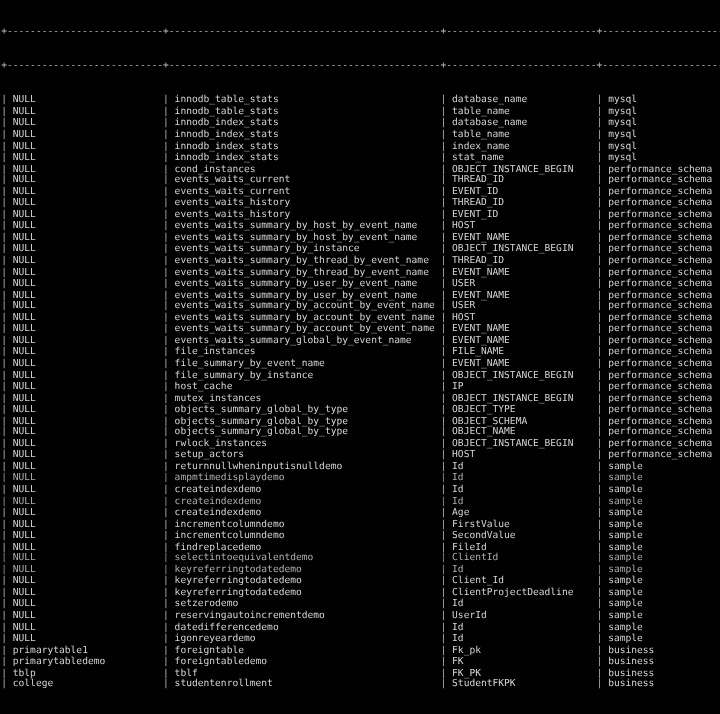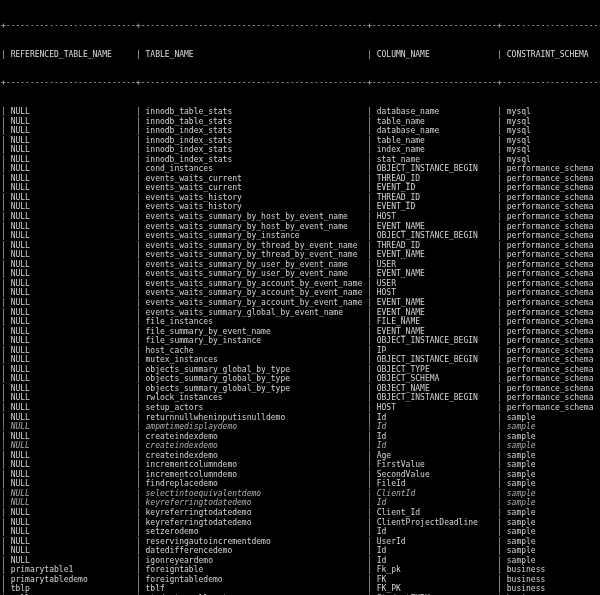--- a/index.html
+++ b/index.html
@@ -30,26 +30,24 @@
   .rule {
     color: #b8b8b8;
   }
   .pipe {
     color: #b8b8b8;
   }
   .hdr { color: #dedede; }
   .blurry {
     filter: blur(0.35px);
     opacity: 0.82;
-    font-style: italic;
   }
 </style>
 </head>
 <body>
 
 <div id="terminal">
   <div class="line rule" id="border-top">+---------------------------+-----------------------------------------------+--------------------------+---------------------+</div>
-  <div class="line" id="header-row"><span class="pipe">|</span><span class="hdr"> REFERENCED_TABLE_NAME     </span><span class="pipe">|</span><span class="hdr"> TABLE_NAME                                    </span><span class="pipe">|</span><span class="hdr"> COLUMN_NAME              </span><span class="pipe">|</span><span class="hdr"> CONSTRAINT_SCHEMA   </span></div>
   <div class="line rule" id="border-mid">+---------------------------+-----------------------------------------------+--------------------------+---------------------+</div>
   <div id="rows-container"><div class="line"><span class="pipe">|</span><span> NULL                      </span><span class="pipe">|</span><span> innodb_table_stats                            </span><span class="pipe">|</span><span> database_name            </span><span class="pipe">|</span><span> mysql               </span></div><div class="line"><span class="pipe">|</span><span> NULL                      </span><span class="pipe">|</span><span> innodb_table_stats                            </span><span class="pipe">|</span><span> table_name               </span><span class="pipe">|</span><span> mysql               </span></div><div class="line"><span class="pipe">|</span><span> NULL                      </span><span class="pipe">|</span><span> innodb_index_stats                            </span><span class="pipe">|</span><span> database_name            </span><span class="pipe">|</span><span> mysql               </span></div><div class="line"><span class="pipe">|</span><span> NULL                      </span><span class="pipe">|</span><span> innodb_index_stats                            </span><span class="pipe">|</span><span> table_name               </span><span class="pipe">|</span><span> mysql               </span></div><div class="line"><span class="pipe">|</span><span> NULL                      </span><span class="pipe">|</span><span> innodb_index_stats                            </span><span class="pipe">|</span><span> index_name               </span><span class="pipe">|</span><span> mysql               </span></div><div class="line"><span class="pipe">|</span><span> NULL                      </span><span class="pipe">|</span><span> innodb_index_stats                            </span><span class="pipe">|</span><span> stat_name                </span><span class="pipe">|</span><span> mysql               </span></div><div class="line"><span class="pipe">|</span><span> NULL                      </span><span class="pipe">|</span><span> cond_instances                                </span><span class="pipe">|</span><span> OBJECT_INSTANCE_BEGIN    </span><span class="pipe">|</span><span> performance_schema  </span></div><div class="line"><span class="pipe">|</span><span> NULL                      </span><span class="pipe">|</span><span> events_waits_current                          </span><span class="pipe">|</span><span> THREAD_ID                </span><span class="pipe">|</span><span> performance_schema  </span></div><div class="line"><span class="pipe">|</span><span> NULL                      </span><span class="pipe">|</span><span> events_waits_current                          </span><span class="pipe">|</span><span> EVENT_ID                 </span><span class="pipe">|</span><span> performance_schema  </span></div><div class="line"><span class="pipe">|</span><span> NULL                      </span><span class="pipe">|</span><span> events_waits_history                          </span><span class="pipe">|</span><span> THREAD_ID                </span><span class="pipe">|</span><span> performance_schema  </span></div><div class="line"><span class="pipe">|</span><span> NULL                      </span><span class="pipe">|</span><span> events_waits_history                          </span><span class="pipe">|</span><span> EVENT_ID                 </span><span class="pipe">|</span><span> performance_schema  </span></div><div class="line"><span class="pipe">|</span><span> NULL                      </span><span class="pipe">|</span><span> events_waits_summary_by_host_by_event_name    </span><span class="pipe">|</span><span> HOST                     </span><span class="pipe">|</span><span> performance_schema  </span></div><div class="line"><span class="pipe">|</span><span> NULL                      </span><span class="pipe">|</span><span> events_waits_summary_by_host_by_event_name    </span><span class="pipe">|</span><span> EVENT_NAME               </span><span class="pipe">|</span><span> performance_schema  </span></div><div class="line"><span class="pipe">|</span><span> NULL                      </span><span class="pipe">|</span><span> events_waits_summary_by_instance              </span><span class="pipe">|</span><span> OBJECT_INSTANCE_BEGIN    </span><span class="pipe">|</span><span> performance_schema  </span></div><div class="line"><span class="pipe">|</span><span> NULL                      </span><span class="pipe">|</span><span> events_waits_summary_by_thread_by_event_name  </span><span class="pipe">|</span><span> THREAD_ID                </span><span class="pipe">|</span><span> performance_schema  </span></div><div class="line"><span class="pipe">|</span><span> NULL                      </span><span class="pipe">|</span><span> events_waits_summary_by_thread_by_event_name  </span><span class="pipe">|</span><span> EVENT_NAME               </span><span class="pipe">|</span><span> performance_schema  </span></div><div class="line"><span class="pipe">|</span><span> NULL                      </span><span class="pipe">|</span><span> events_waits_summary_by_user_by_event_name    </span><span class="pipe">|</span><span> USER                     </span><span class="pipe">|</span><span> performance_schema  </span></div><div class="line"><span class="pipe">|</span><span> NULL                      </span><span class="pipe">|</span><span> events_waits_summary_by_user_by_event_name    </span><span class="pipe">|</span><span> EVENT_NAME               </span><span class="pipe">|</span><span> performance_schema  </span></div><div class="line"><span class="pipe">|</span><span> NULL                      </span><span class="pipe">|</span><span> events_waits_summary_by_account_by_event_name </span><span class="pipe">|</span><span> USER                     </span><span class="pipe">|</span><span> performance_schema  </span></div><div class="line"><span class="pipe">|</span><span> NULL                      </span><span class="pipe">|</span><span> events_waits_summary_by_account_by_event_name </span><span class="pipe">|</span><span> HOST                     </span><span class="pipe">|</span><span> performance_schema  </span></div><div class="line"><span class="pipe">|</span><span> NULL                      </span><span class="pipe">|</span><span> events_waits_summary_by_account_by_event_name </span><span class="pipe">|</span><span> EVENT_NAME               </span><span class="pipe">|</span><span> performance_schema  </span></div><div class="line"><span class="pipe">|</span><span> NULL                      </span><span class="pipe">|</span><span> events_waits_summary_global_by_event_name     </span><span class="pipe">|</span><span> EVENT_NAME               </span><span class="pipe">|</span><span> performance_schema  </span></div><div class="line"><span class="pipe">|</span><span> NULL                      </span><span class="pipe">|</span><span> file_instances                                </span><span class="pipe">|</span><span> FILE_NAME                </span><span class="pipe">|</span><span> performance_schema  </span></div><div class="line"><span class="pipe">|</span><span> NULL                      </span><span class="pipe">|</span><span> file_summary_by_event_name                    </span><span class="pipe">|</span><span> EVENT_NAME               </span><span class="pipe">|</span><span> performance_schema  </span></div><div class="line"><span class="pipe">|</span><span> NULL                      </span><span class="pipe">|</span><span> file_summary_by_instance                      </span><span class="pipe">|</span><span> OBJECT_INSTANCE_BEGIN    </span><span class="pipe">|</span><span> performance_schema  </span></div><div class="line"><span class="pipe">|</span><span> NULL                      </span><span class="pipe">|</span><span> host_cache                                    </span><span class="pipe">|</span><span> IP                       </span><span class="pipe">|</span><span> performance_schema  </span></div><div class="line"><span class="pipe">|</span><span> NULL                      </span><span class="pipe">|</span><span> mutex_instances                               </span><span class="pipe">|</span><span> OBJECT_INSTANCE_BEGIN    </span><span class="pipe">|</span><span> performance_schema  </span></div><div class="line"><span class="pipe">|</span><span> NULL                      </span><span class="pipe">|</span><span> objects_summary_global_by_type                </span><span class="pipe">|</span><span> OBJECT_TYPE              </span><span class="pipe">|</span><span> performance_schema  </span></div><div class="line"><span class="pipe">|</span><span> NULL                      </span><span class="pipe">|</span><span> objects_summary_global_by_type                </span><span class="pipe">|</span><span> OBJECT_SCHEMA            </span><span class="pipe">|</span><span> performance_schema  </span></div><div class="line"><span class="pipe">|</span><span> NULL                      </span><span class="pipe">|</span><span> objects_summary_global_by_type                </span><span class="pipe">|</span><span> OBJECT_NAME              </span><span class="pipe">|</span><span> performance_schema  </span></div><div class="line"><span class="pipe">|</span><span> NULL                      </span><span class="pipe">|</span><span> rwlock_instances                              </span><span class="pipe">|</span><span> OBJECT_INSTANCE_BEGIN    </span><span class="pipe">|</span><span> performance_schema  </span></div><div class="line"><span class="pipe">|</span><span> NULL                      </span><span class="pipe">|</span><span> setup_actors                                  </span><span class="pipe">|</span><span> HOST                     </span><span class="pipe">|</span><span> performance_schema  </span></div><div class="line"><span class="pipe">|</span><span> NULL                      </span><span class="pipe">|</span><span> returnnullwheninputisnulldemo                 </span><span class="pipe">|</span><span> Id                       </span><span class="pipe">|</span><span> sample              </span></div><div class="line blurry"><span class="pipe">|</span><span> NULL                      </span><span class="pipe">|</span><span> ampmtimedisplaydemo                           </span><span class="pipe">|</span><span> Id                       </span><span class="pipe">|</span><span> sample              </span></div><div class="line"><span class="pipe">|</span><span> NULL                      </span><span class="pipe">|</span><span> createindexdemo                               </span><span class="pipe">|</span><span> Id                       </span><span class="pipe">|</span><span> sample              </span></div><div class="line blurry"><span class="pipe">|</span><span> NULL                      </span><span class="pipe">|</span><span> createindexdemo                               </span><span class="pipe">|</span><span> Id                       </span><span class="pipe">|</span><span> sample              </span></div><div class="line"><span class="pipe">|</span><span> NULL                      </span><span class="pipe">|</span><span> createindexdemo                               </span><span class="pipe">|</span><span> Age                      </span><span class="pipe">|</span><span> sample              </span></div><div class="line"><span class="pipe">|</span><span> NULL                      </span><span class="pipe">|</span><span> incrementcolumndemo                           </span><span class="pipe">|</span><span> FirstValue               </span><span class="pipe">|</span><span> sample              </span></div><div class="line"><span class="pipe">|</span><span> NULL                      </span><span class="pipe">|</span><span> incrementcolumndemo                           </span><span class="pipe">|</span><span> SecondValue              </span><span class="pipe">|</span><span> sample              </span></div><div class="line"><span class="pipe">|</span><span> NULL                      </span><span class="pipe">|</span><span> findreplacedemo                               </span><span class="pipe">|</span><span> FileId                   </span><span class="pipe">|</span><span> sample              </span></div><div class="line blurry"><span class="pipe">|</span><span> NULL                      </span><span class="pipe">|</span><span> selectintoequivalentdemo                      </span><span class="pipe">|</span><span> ClientId                 </span><span class="pipe">|</span><span> sample              </span></div><div class="line blurry"><span class="pipe">|</span><span> NULL                      </span><span class="pipe">|</span><span> keyreferringtodatedemo                        </span><span class="pipe">|</span><span> Id                       </span><span class="pipe">|</span><span> sample              </span></div><div class="line"><span class="pipe">|</span><span> NULL                      </span><span class="pipe">|</span><span> keyreferringtodatedemo                        </span><span class="pipe">|</span><span> Client_Id                </span><span class="pipe">|</span><span> sample              </span></div><div class="line"><span class="pipe">|</span><span> NULL                      </span><span class="pipe">|</span><span> keyreferringtodatedemo                        </span><span class="pipe">|</span><span> ClientProjectDeadline    </span><span class="pipe">|</span><span> sample              </span></div><div class="line"><span class="pipe">|</span><span> NULL                      </span><span class="pipe">|</span><span> setzerodemo                                   </span><span class="pipe">|</span><span> Id                       </span><span class="pipe">|</span><span> sample              </span></div><div class="line"><span class="pipe">|</span><span> NULL                      </span><span class="pipe">|</span><span> reservingautoincrementdemo                    </span><span class="pipe">|</span><span> UserId                   </span><span class="pipe">|</span><span> sample              </span></div><div class="line"><span class="pipe">|</span><span> NULL                      </span><span class="pipe">|</span><span> datedifferencedemo                            </span><span class="pipe">|</span><span> Id                       </span><span class="pipe">|</span><span> sample              </span></div><div class="line"><span class="pipe">|</span><span> NULL                      </span><span class="pipe">|</span><span> igonreyeardemo                                </span><span class="pipe">|</span><span> Id                       </span><span class="pipe">|</span><span> sample              </span></div><div class="line"><span class="pipe">|</span><span> primarytable1             </span><span class="pipe">|</span><span> foreigntable                                  </span><span class="pipe">|</span><span> Fk_pk                    </span><span class="pipe">|</span><span> business            </span></div><div class="line"><span class="pipe">|</span><span> primarytabledemo          </span><span class="pipe">|</span><span> foreigntabledemo                              </span><span class="pipe">|</span><span> FK                       </span><span class="pipe">|</span><span> business            </span></div><div class="line"><span class="pipe">|</span><span> tblp                      </span><span class="pipe">|</span><span> tblf                                          </span><span class="pipe">|</span><span> FK_PK                    </span><span class="pipe">|</span><span> business            </span></div><div class="line"><span class="pipe">|</span><span> college                   </span><span class="pipe">|</span><span> studentenrollment                             </span><span class="pipe">|</span><span> StudentFKPK              </span><span class="pipe">|</span><span> business            </span></div></div>
   
   
 </div>
 
 </body></html>

